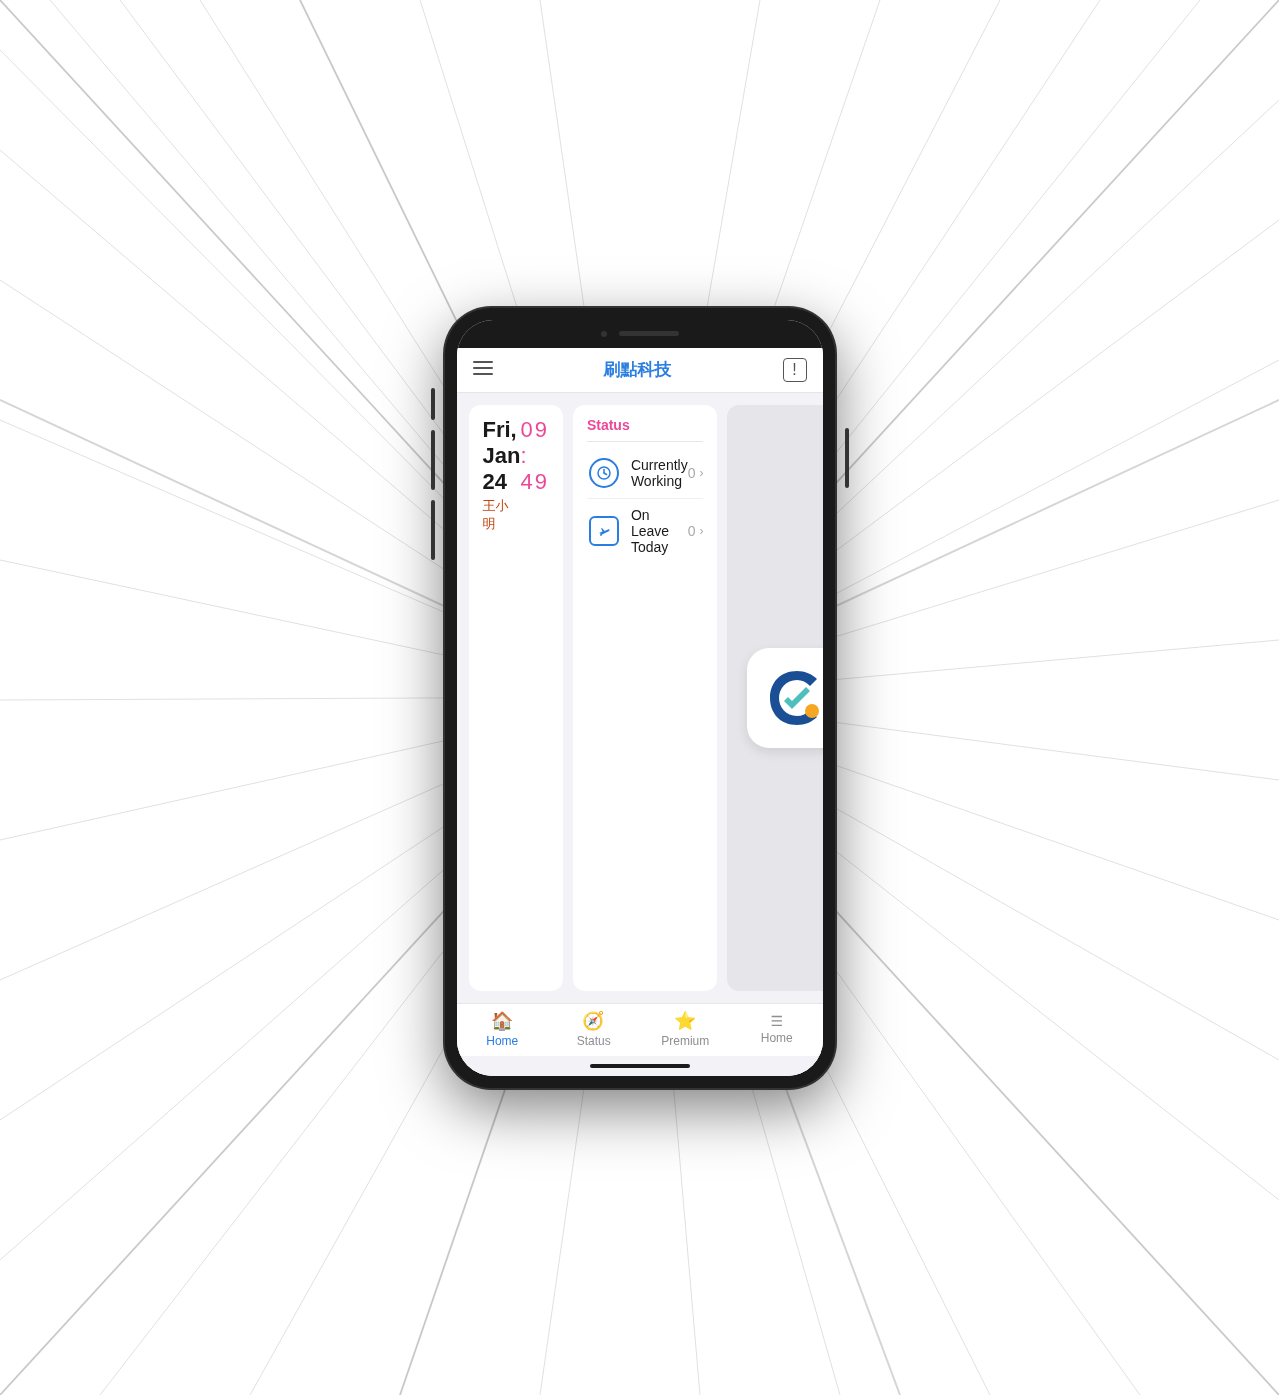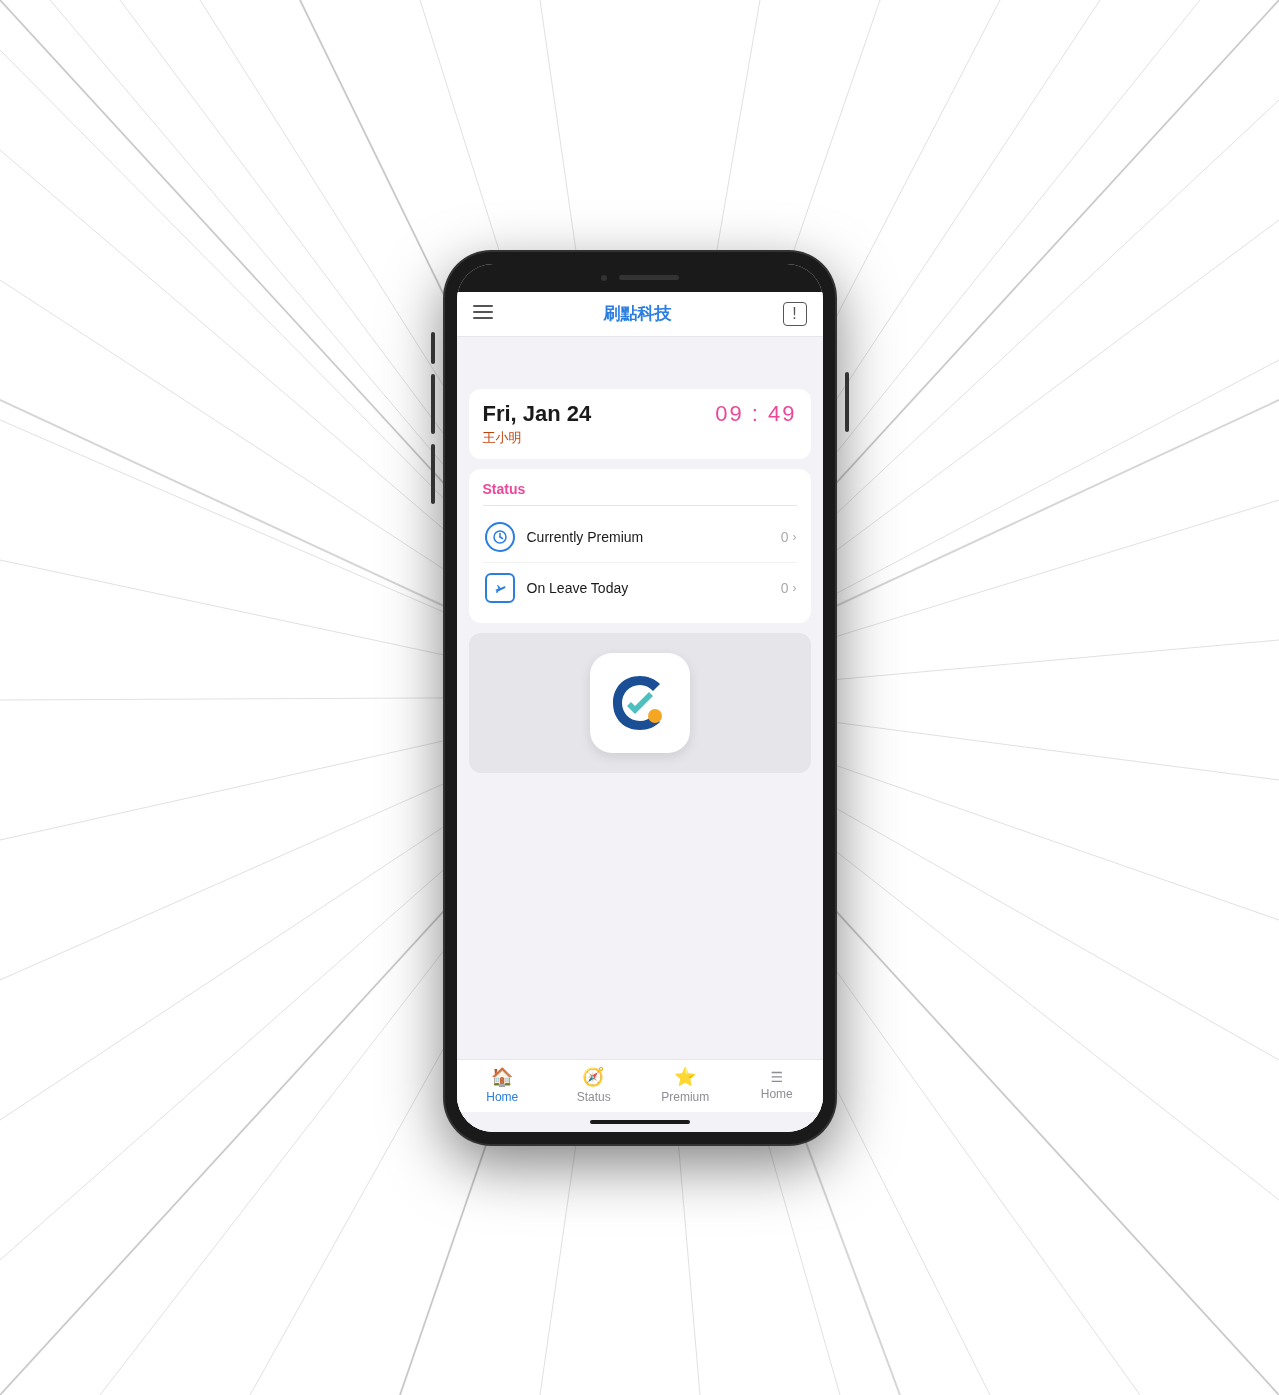--- a/index.html
+++ b/index.html
@@ -31,21 +31,21 @@
     .phone-wrapper {
       position: relative;
       z-index: 10;
       display: flex;
       align-items: center;
       justify-content: center;
     }
 
     .phone-outer {
       width: 390px;
-      height: 892px;
+      height: 780px;
       background: #1a1a1a;
       border-radius: 46px;
       padding: 12px;
       box-shadow: 0 0 0 2px #333, 0 20px 60px rgba(0,0,0,0.5);
       position: relative;
     }
 
     .phone-inner {
       width: 100%;
       height: 100%;
@@ -118,24 +118,23 @@
       align-items: center;
       justify-content: center;
       border-radius: 4px;
     }
 
     
     .main-content {
       flex: 1;
       padding: 12px;
       display: flex;
-      flex-direction: column;
+      flex-direction: row;
       gap: 10px;
       overflow-y: auto;
-      margin-top: 40px;
     }
 
     
     .date-card {
       background: white;
       border-radius: 12px;
       padding: 12px 14px;
       display: flex;
       justify-content: space-between;
       align-items: flex-start;
@@ -448,21 +447,21 @@
             <div class="status-row">
               <div class="status-icon-wrap">
                 <div class="status-icon-circle">
                   <svg width="14" height="14" viewBox="0 0 14 14" fill="none" xmlns="http://www.w3.org/2000/svg">
                     <circle cx="7" cy="7" r="6" stroke="#2a7de1" stroke-width="1.5"></circle>
                     <line x1="7" y1="3.5" x2="7" y2="7" stroke="#2a7de1" stroke-width="1.5" stroke-linecap="round"></line>
                     <line x1="7" y1="7" x2="9.5" y2="8.5" stroke="#2a7de1" stroke-width="1.5" stroke-linecap="round"></line>
                   </svg>
                 </div>
               </div>
-              <div class="status-label">Currently Premium</div>
+              <div class="status-label">Currently Working</div>
               <div class="status-count">0</div>
               <div class="status-chevron">›</div>
             </div>
 
             <div class="status-row-divider"></div>
 
             <div class="status-row">
               <div class="status-icon-wrap">
                 <div class="status-icon-plane">
                   <svg width="14" height="14" viewBox="0 0 14 14" fill="none" xmlns="http://www.w3.org/2000/svg">

